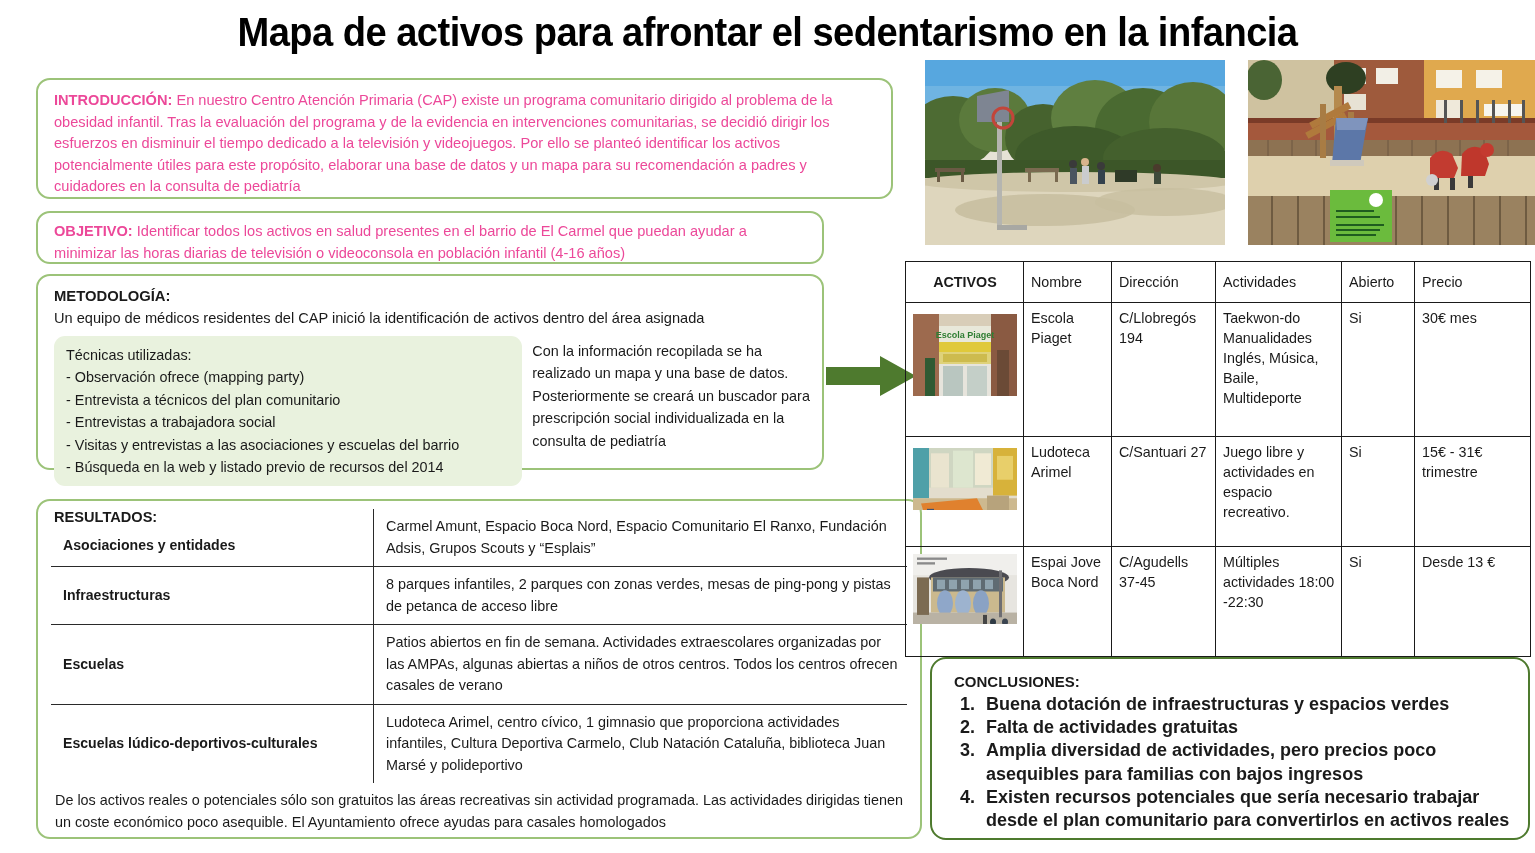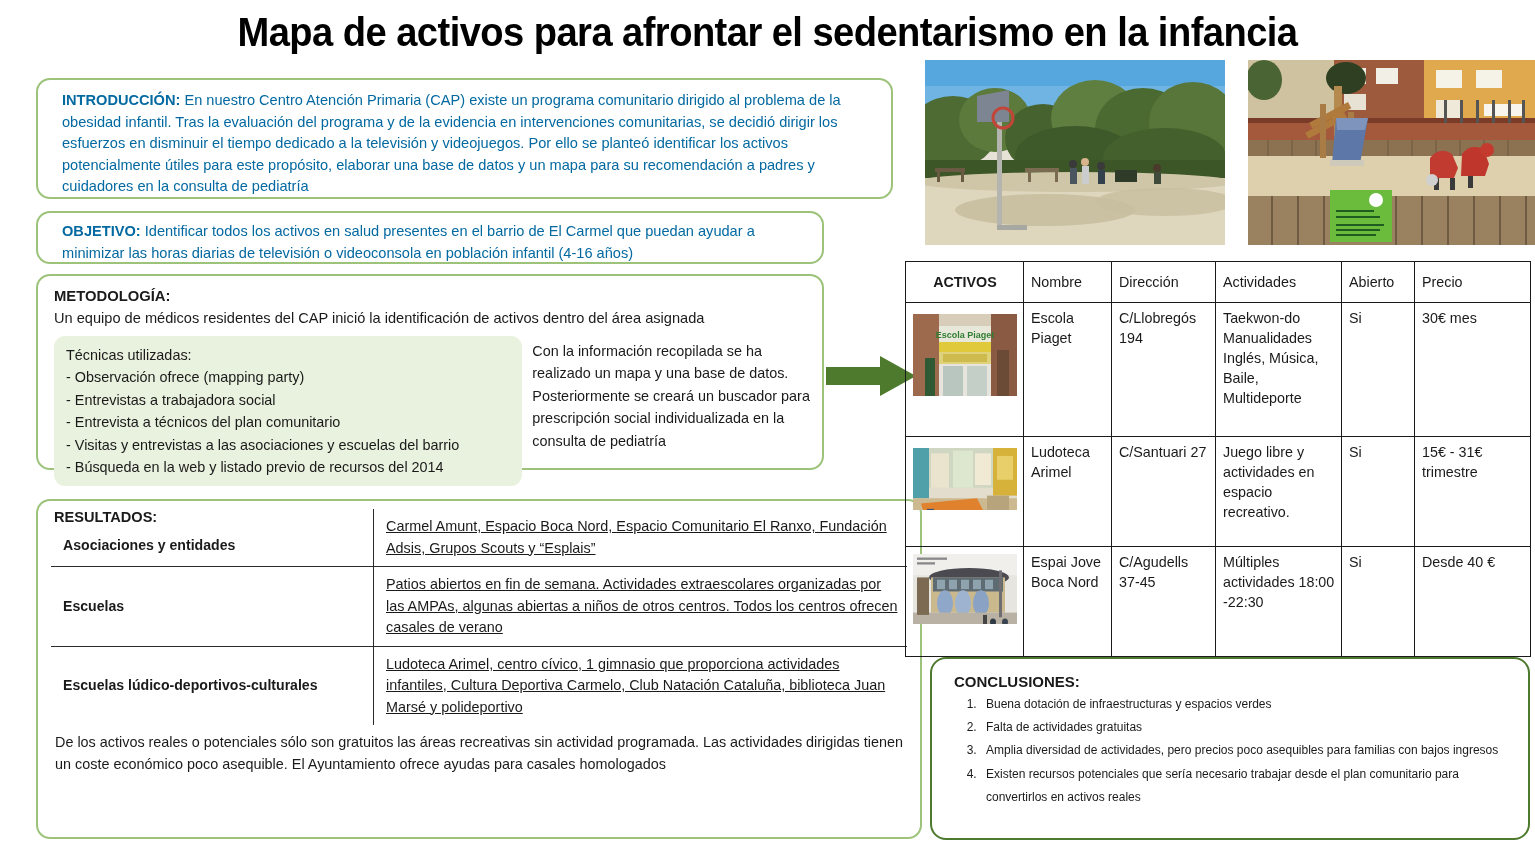--- a/index.html
+++ b/index.html
@@ -18,21 +18,21 @@
     transform:scaleX(0.93);transform-origin:center top;
   }
 
   
   .gbox{
     position:absolute;box-sizing:border-box;
     border:2.5px solid #9CC379;border-radius:14px;background:#fff;
   }
   .gbox.dark{border:2.5px solid #4E7A2E;border-radius:16px;}
 
-  .ptxt{font-size:14.6px;line-height:21.5px;color:#0369a1;margin-left:8px;}
+  .ptxt{font-size:14.6px;line-height:21.5px;color:#ec4899;}
   .ptxt b{font-weight:bold;}
 
   
   #intro{left:36px;top:78px;width:857px;height:121px;padding:10px 14px 0 16px;}
 
   
   #objetivo{left:36px;top:211px;width:788px;height:53px;padding:8px 14px 0 16px;}
 
   
   #metodologia{left:36px;top:274px;width:788px;height:196px;padding:9px 12px 0 16px;}
@@ -50,21 +50,21 @@
   #resultados .rhead{font-size:14.6px;font-weight:bold;line-height:19px;padding-left:3px;}
   table.rtable{border-collapse:collapse;width:100%;margin-top:-18px;}
   table.rtable td{
     vertical-align:middle;padding:7px 6px 7px 0;
     font-size:14.4px;line-height:21.5px;
   }
   table.rtable td.lab{
     width:300px;font-weight:bold;font-size:14.1px;
     border-right:1.6px solid #2a2a2a;padding-left:12px;padding-right:10px;
   }
-  table.rtable td.val{padding-left:12px;text-decoration:underline;}
+  table.rtable td.val{padding-left:12px;}
   table.rtable tr.sep td{border-top:1.6px solid #2a2a2a;}
   table.rtable tr.first td.lab{padding-top:24px;}
   .rfoot{font-size:14.4px;line-height:22px;padding:6px 3px 0 4px;}
 
   
   .photo{position:absolute;overflow:hidden;}
   #photo-park{left:925px;top:60px;width:300px;height:185px;}
   #photo-play{left:1248px;top:60px;width:288px;height:185px;}
   .photo svg{display:block;width:100%;height:100%;}
 
@@ -83,21 +83,21 @@
   }
   #activos-table thead th{height:30px;vertical-align:middle;}
   #activos-table thead th.hd-activos{font-weight:bold;text-align:center;}
   td.thumb-cell{padding:4px 6px;}
   .thumb-wrap{width:104px;height:82px;overflow:hidden;margin:6px auto 0 auto;}
   .thumb-wrap svg{display:block;width:104px;height:82px;}
 
   
   #conclusiones{left:930px;top:657px;width:600px;height:183px;padding:12px 16px 0 22px;}
   #conclusiones .chead{font-size:15px;font-weight:bold;line-height:22px;}
-  #conclusiones ol{margin:0;padding:0 0 0 26px;font-size:12px;line-height:23.2px;}
+  #conclusiones ol{margin:0;padding:0 0 0 26px;font-size:18px;line-height:23.2px;font-weight:bold;}
   #conclusiones ol li{padding-left:6px;}
 </style>
 </head>
 <body>
 
 <div class="poster">
 
   <div class="title">Mapa de activos para afrontar el sedentarismo en la infancia</div>
 
   <div class="gbox" id="intro">
@@ -112,36 +112,40 @@
     </div>
   </div>
 
   <div class="gbox" id="metodologia">
     <div class="mhead">METODOLOGÍA:</div>
     <div class="msub">Un equipo de médicos residentes del CAP inició la identificación de activos dentro del área asignada</div>
     <div class="mcols">
       <div class="tecnicas">
         <div>Técnicas utilizadas:</div>
         <div>- Observación ofrece (mapping party)</div>
+        <div>- Entrevista a técnicos del plan comunitario</div>
         <div>- Entrevistas a trabajadora social</div>
-        <div>- Entrevista a técnicos del plan comunitario</div>
         <div>- Visitas y entrevistas a las asociaciones y escuelas del barrio</div>
         <div>- Búsqueda en la web y listado previo de recursos del 2014</div>
       </div>
       <div class="mright">Con la información recopilada se ha realizado un mapa y una base de datos. Posteriormente se creará un buscador para prescripción social individualizada en la consulta de pediatría</div>
     </div>
   </div>
 
   <div class="gbox" id="resultados">
     <div class="rhead">RESULTADOS:</div>
     <table class="rtable">
       <tbody>
           <tr class="first">
         <td class="lab">Asociaciones y entidades</td>
         <td class="val">Carmel Amunt, Espacio Boca Nord, Espacio Comunitario El Ranxo, Fundación Adsis, Grupos Scouts y “Esplais”</td>
+      </tr>
+      <tr class="sep">
+        <td class="lab">Infraestructuras</td>
+        <td class="val">8 parques infantiles, 2 parques con zonas verdes, mesas de ping-pong y pistas de petanca de acceso libre</td>
       </tr>
       <tr class="sep">
         <td class="lab">Escuelas</td>
         <td class="val">Patios abiertos en fin de semana. Actividades extraescolares organizadas por las AMPAs, algunas abiertas a niños de otros centros. Todos los centros ofrecen casales de verano</td>
       </tr>
       <tr class="sep">
         <td class="lab">Escuelas lúdico-deportivos-culturales</td>
         <td class="val">Ludoteca Arimel, centro cívico, 1 gimnasio que proporciona actividades infantiles, Cultura Deportiva Carmelo, Club Natación Cataluña, biblioteca Juan Marsé y polideportivo</td>
       </tr>
     </tbody>
@@ -398,21 +402,21 @@
               <circle cx="80" cy="58" r="3" fill="#2f3a45"></circle>
               <circle cx="92" cy="58" r="3" fill="#3a4450"></circle>
               <rect x="70" y="52" width="4" height="10" fill="#444"></rect>
             </svg>
           </div>
         </td>
         <td>Espai Jove Boca Nord</td>
         <td>C/Agudells 37-45</td>
         <td>Múltiples actividades 18:00 -22:30</td>
         <td>Si</td>
-        <td> Desde 40 €</td>
+        <td> Desde 13 €</td>
       </tr>
     </tbody>
   </table>
 
   <div class="gbox dark" id="conclusiones">
     <div class="chead">CONCLUSIONES:</div>
     <ol>
       <li>Buena dotación de infraestructuras y espacios verdes</li>
       <li>Falta de actividades gratuitas</li>
       <li>Amplia diversidad de actividades, pero precios poco asequibles para familias con bajos ingresos</li>

